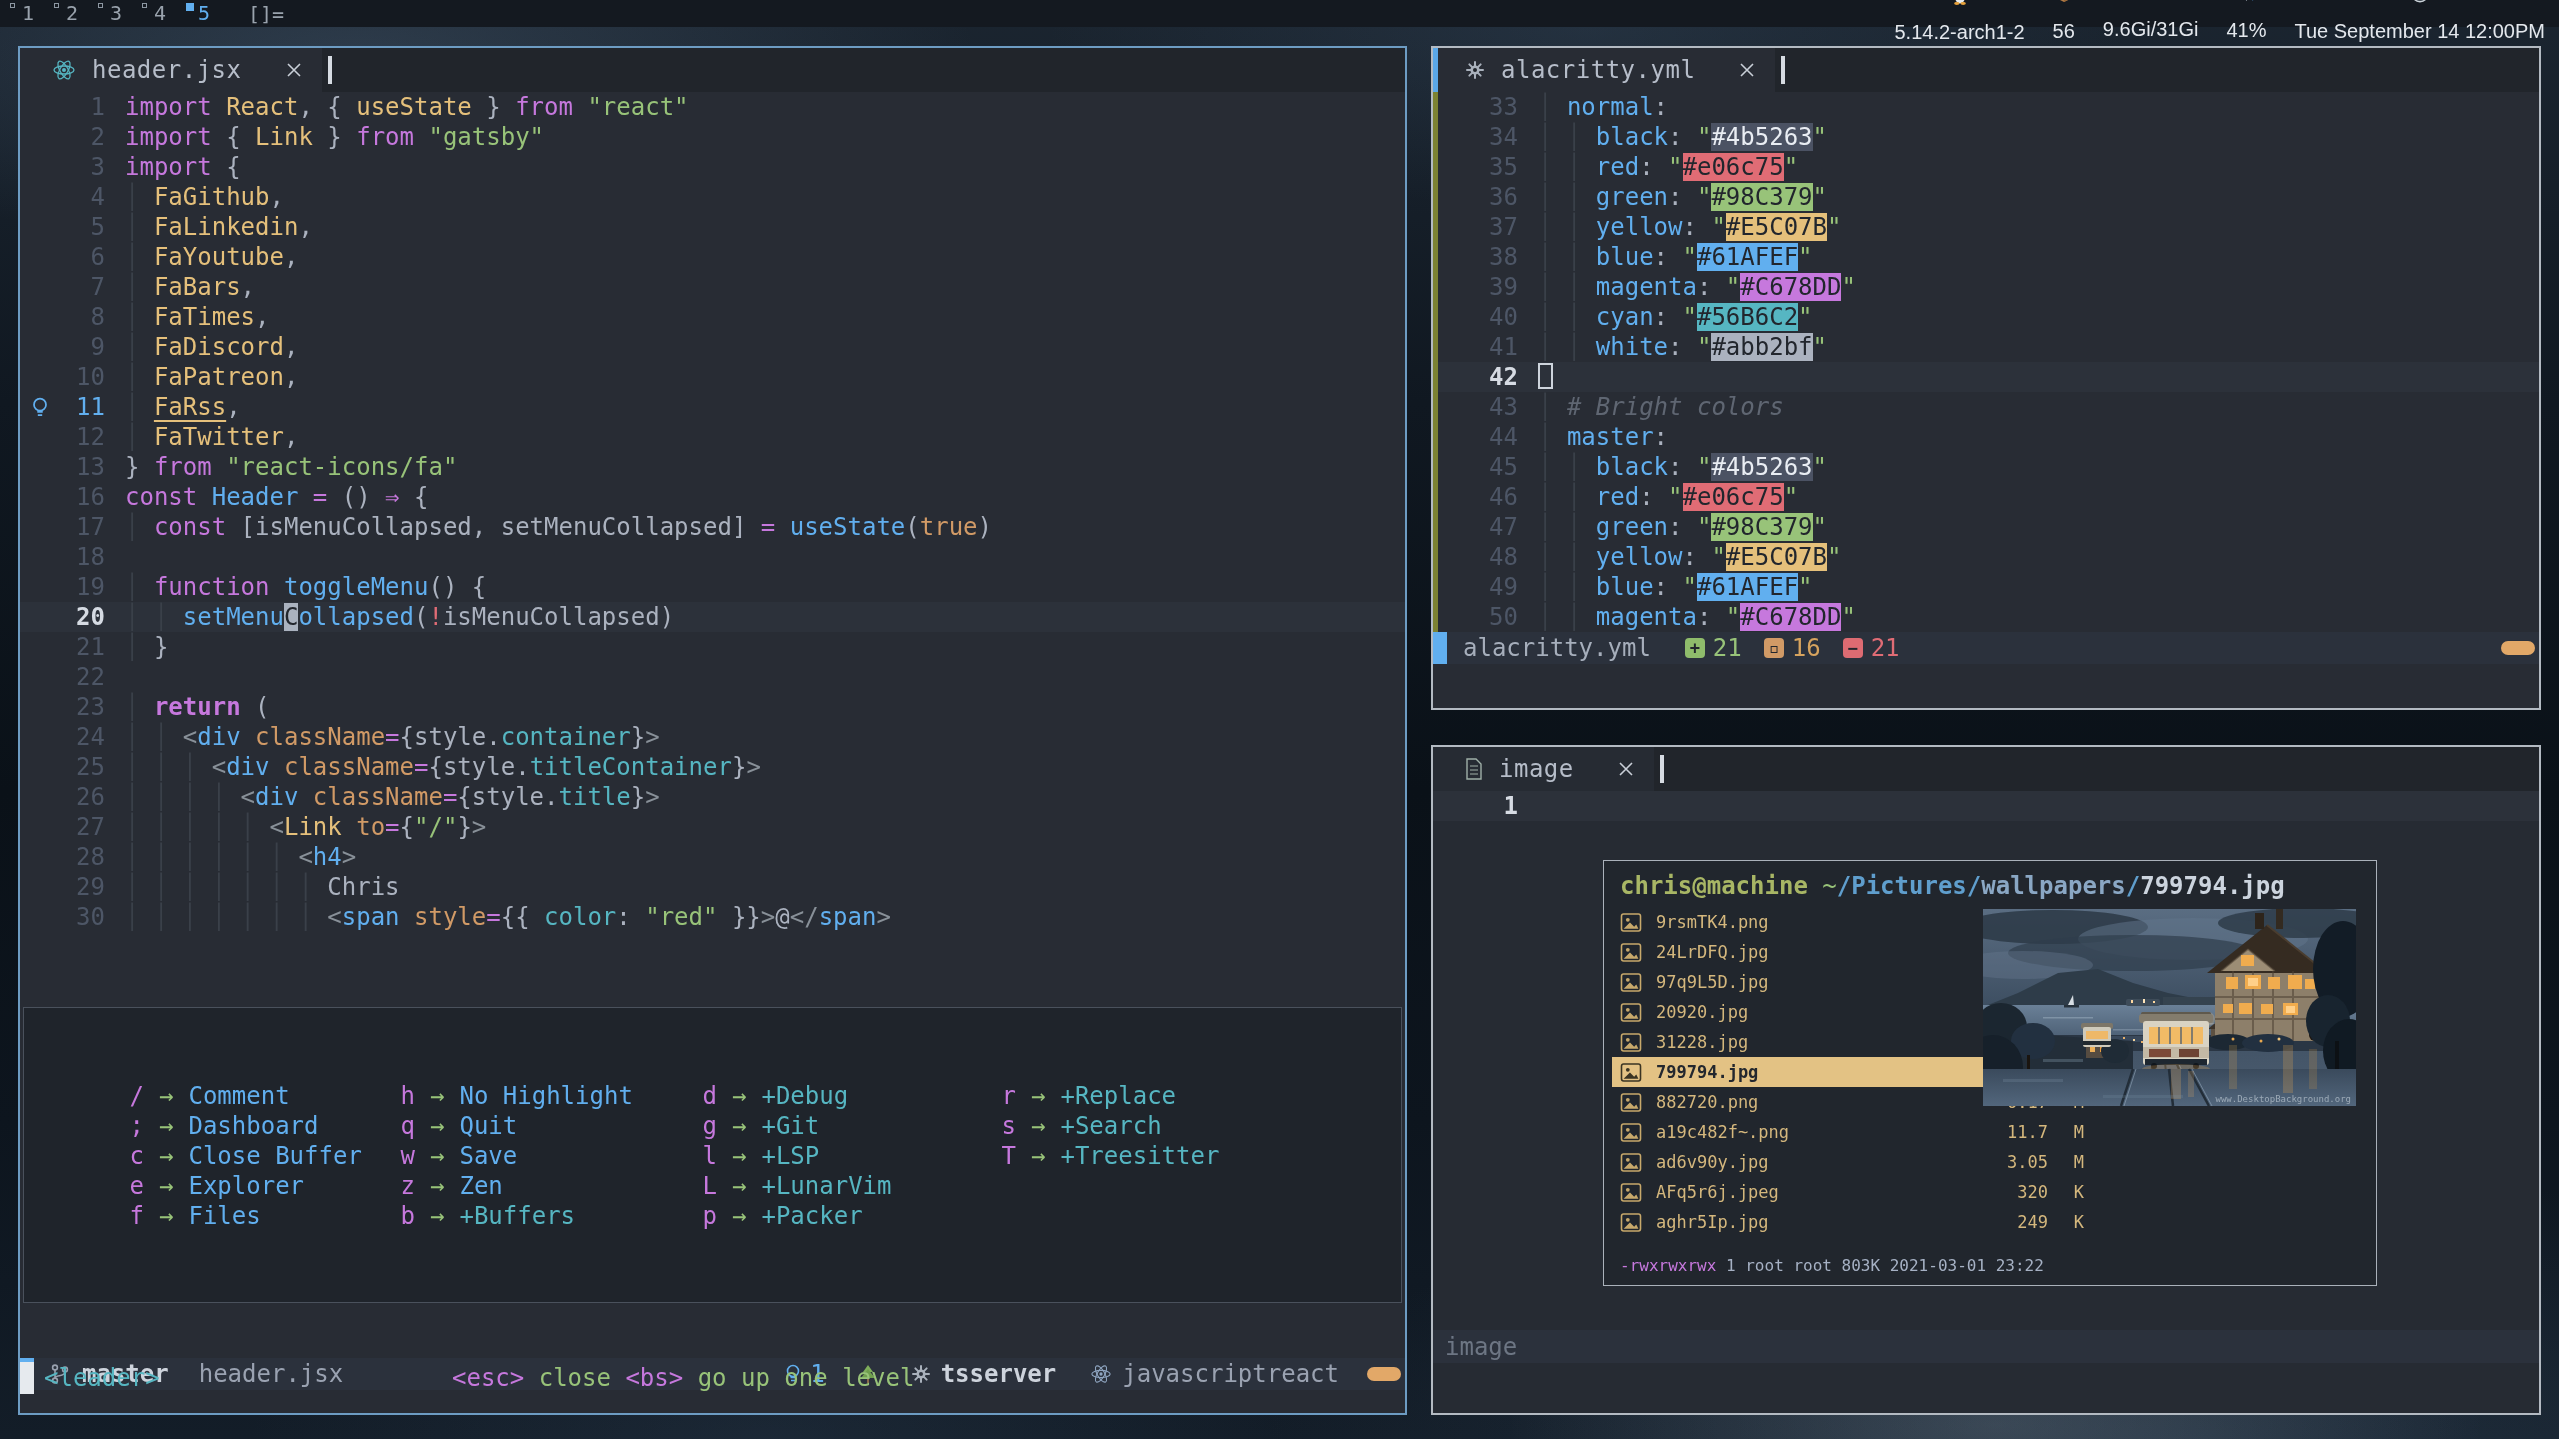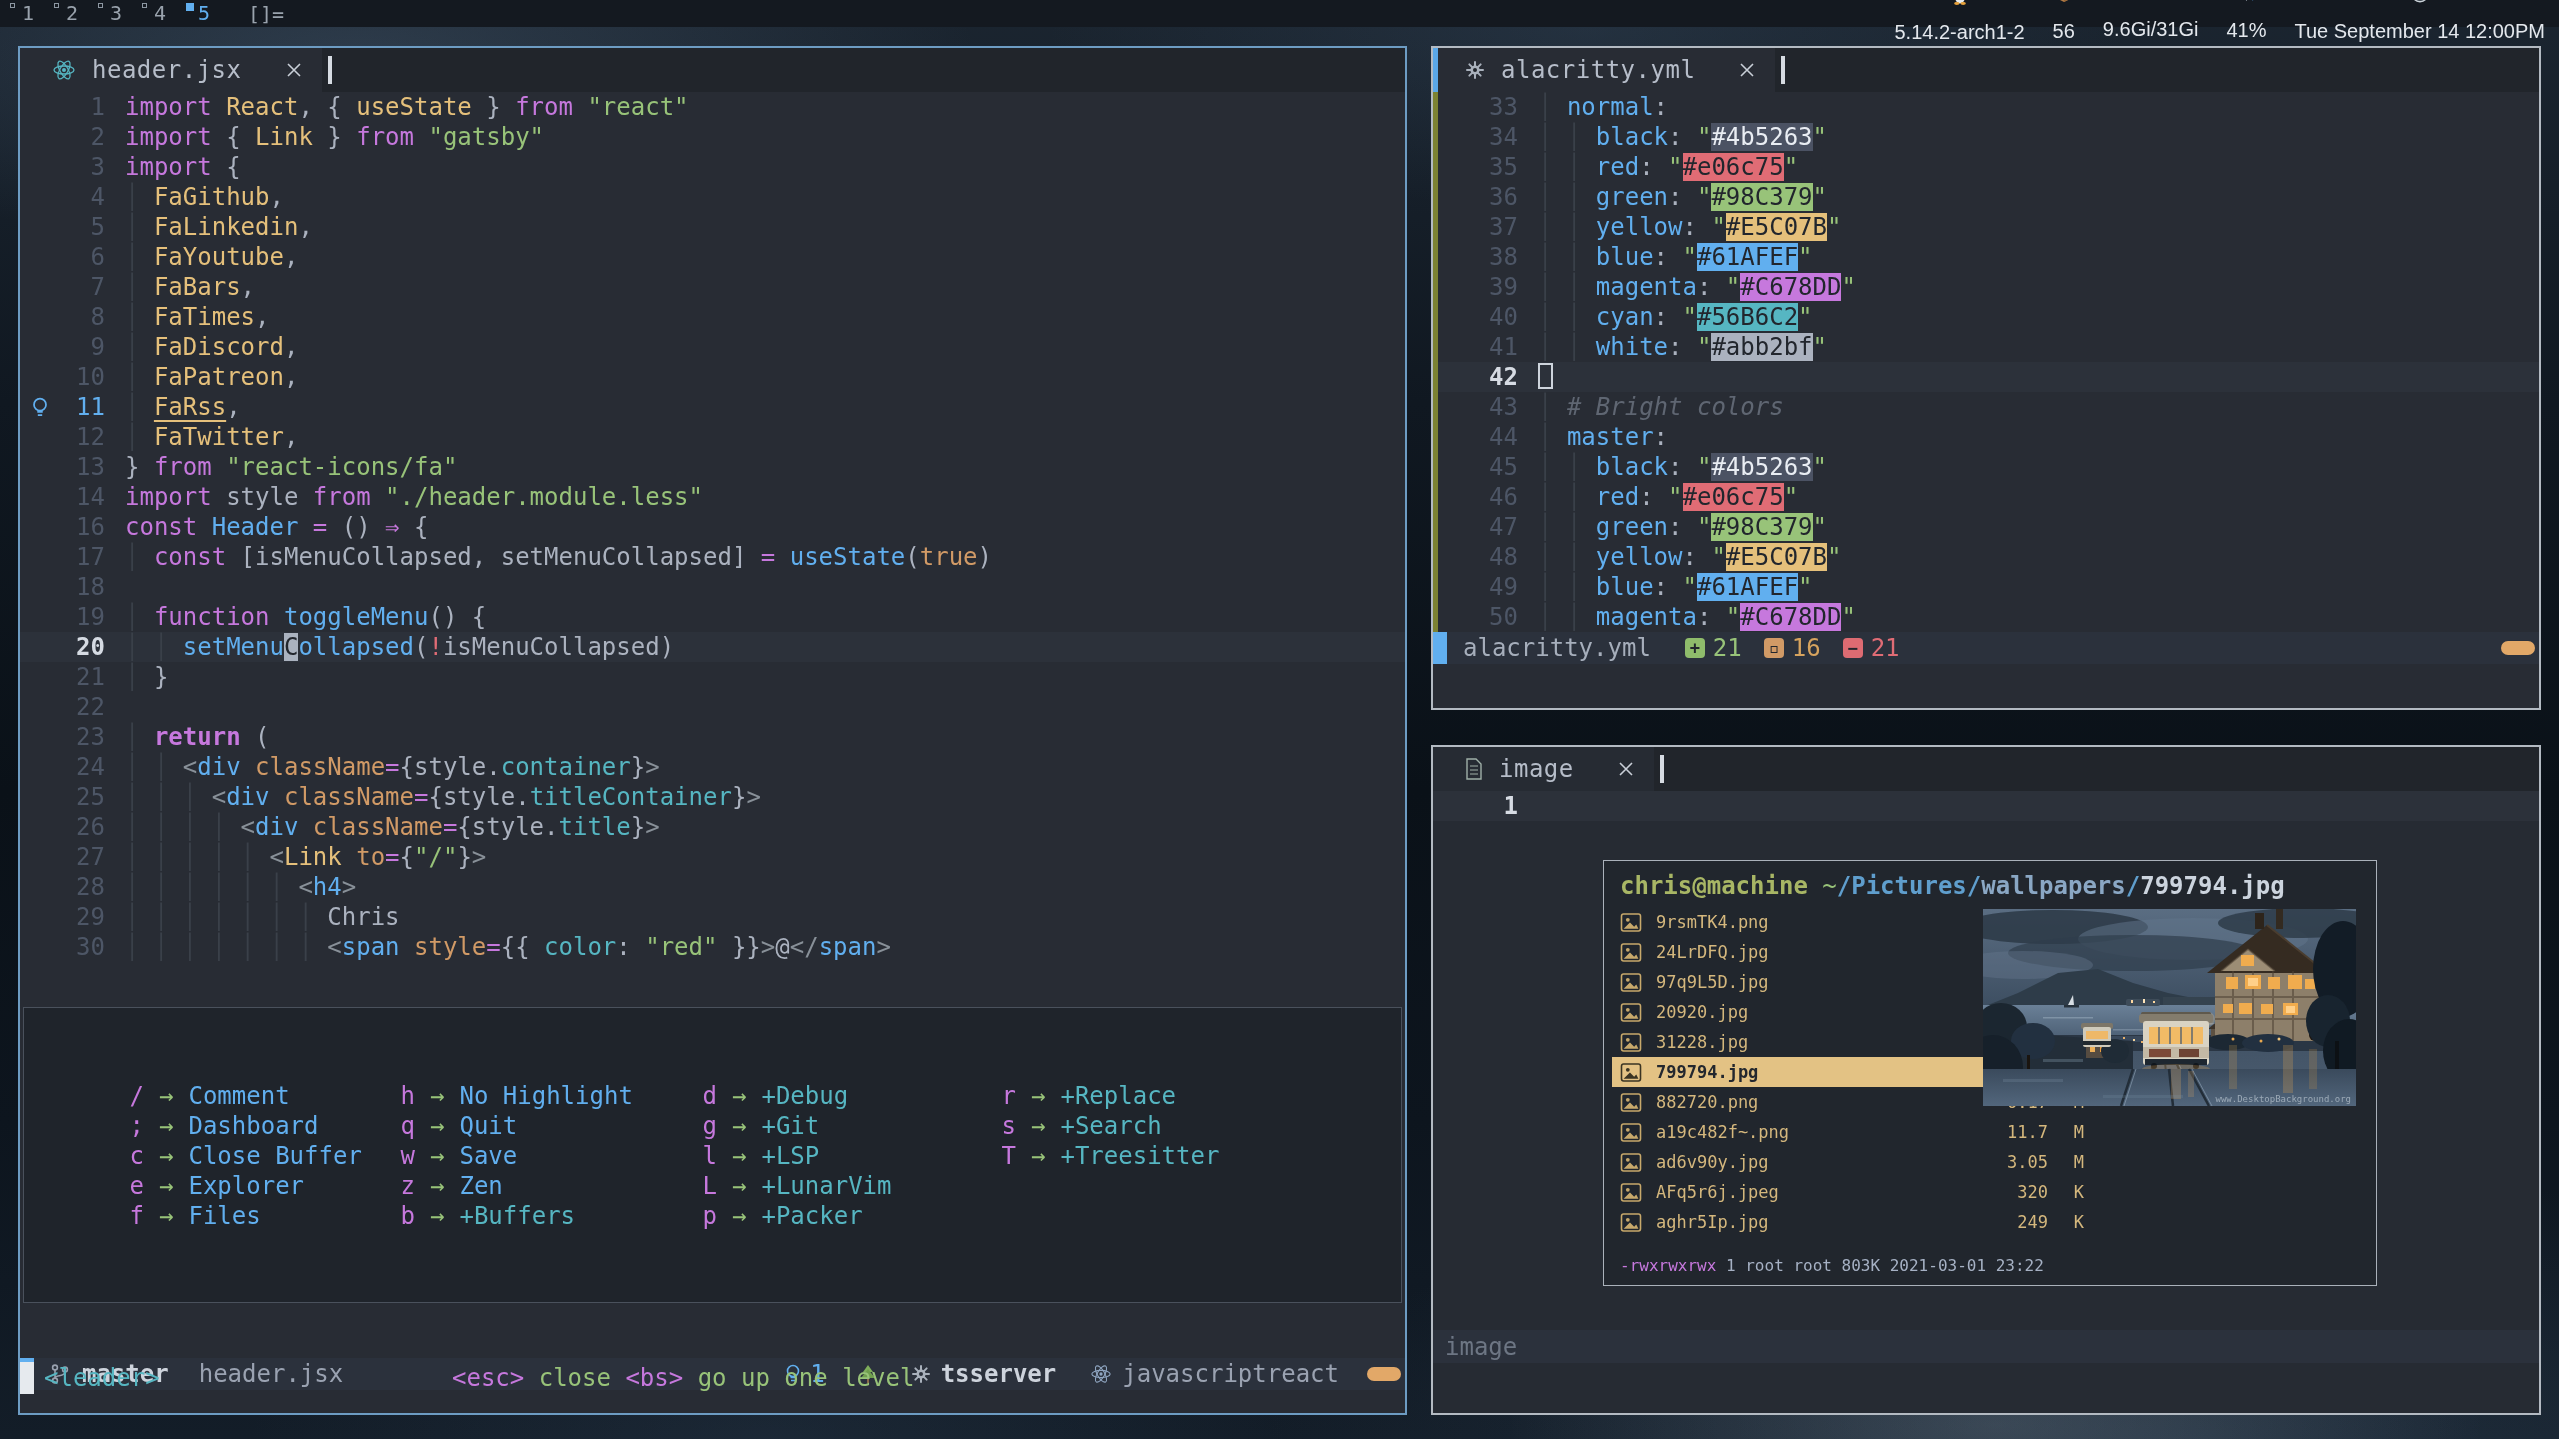--- a/index.html
+++ b/index.html
@@ -251,24 +251,20 @@
                 </svg></span></span>
             <span class="txt"><span class="s-ig">│ </span><span class="s-yu">FaRss</span><span class="s-f">,</span></span>
           </div>
           <div class="crow">
             <span class="gut">12</span>
             <span class="txt"><span class="s-ig">│ </span><span class="s-y">FaTwitter</span><span class="s-f">,</span></span>
           </div>
           <div class="crow">
             <span class="gut">13</span>
             <span class="txt"><span class="s-f">} </span><span class="s-p">from</span><span class="s-f"> </span><span class="s-g">"react-icons/fa"</span></span>
-          </div>
-          <div class="crow">
-            <span class="gut">14</span>
-            <span class="txt"><span class="s-p">import</span><span class="s-f"> style </span><span class="s-p">from</span><span class="s-f"> </span><span class="s-g">"./header.module.less"</span></span>
           </div>
           <div class="crow">
             <span class="gut">16</span>
             <span class="txt"><span class="s-p">const</span><span class="s-f"> </span><span class="s-b">Header</span><span class="s-f"> </span><span class="s-p">=</span><span class="s-f"> () </span><span class="s-p">⇒</span><span class="s-f"> {</span></span>
           </div>
           <div class="crow">
             <span class="gut">17</span>
             <span class="txt"><span class="s-ig">│ </span><span class="s-p">const</span><span class="s-f"> [isMenuCollapsed, setMenuCollapsed] </span><span class="s-p">=</span><span class="s-f"> </span><span class="s-b">useState</span><span class="s-f">(</span><span class="s-o">true</span><span class="s-f">)</span></span>
           </div>
           <div class="crow">

